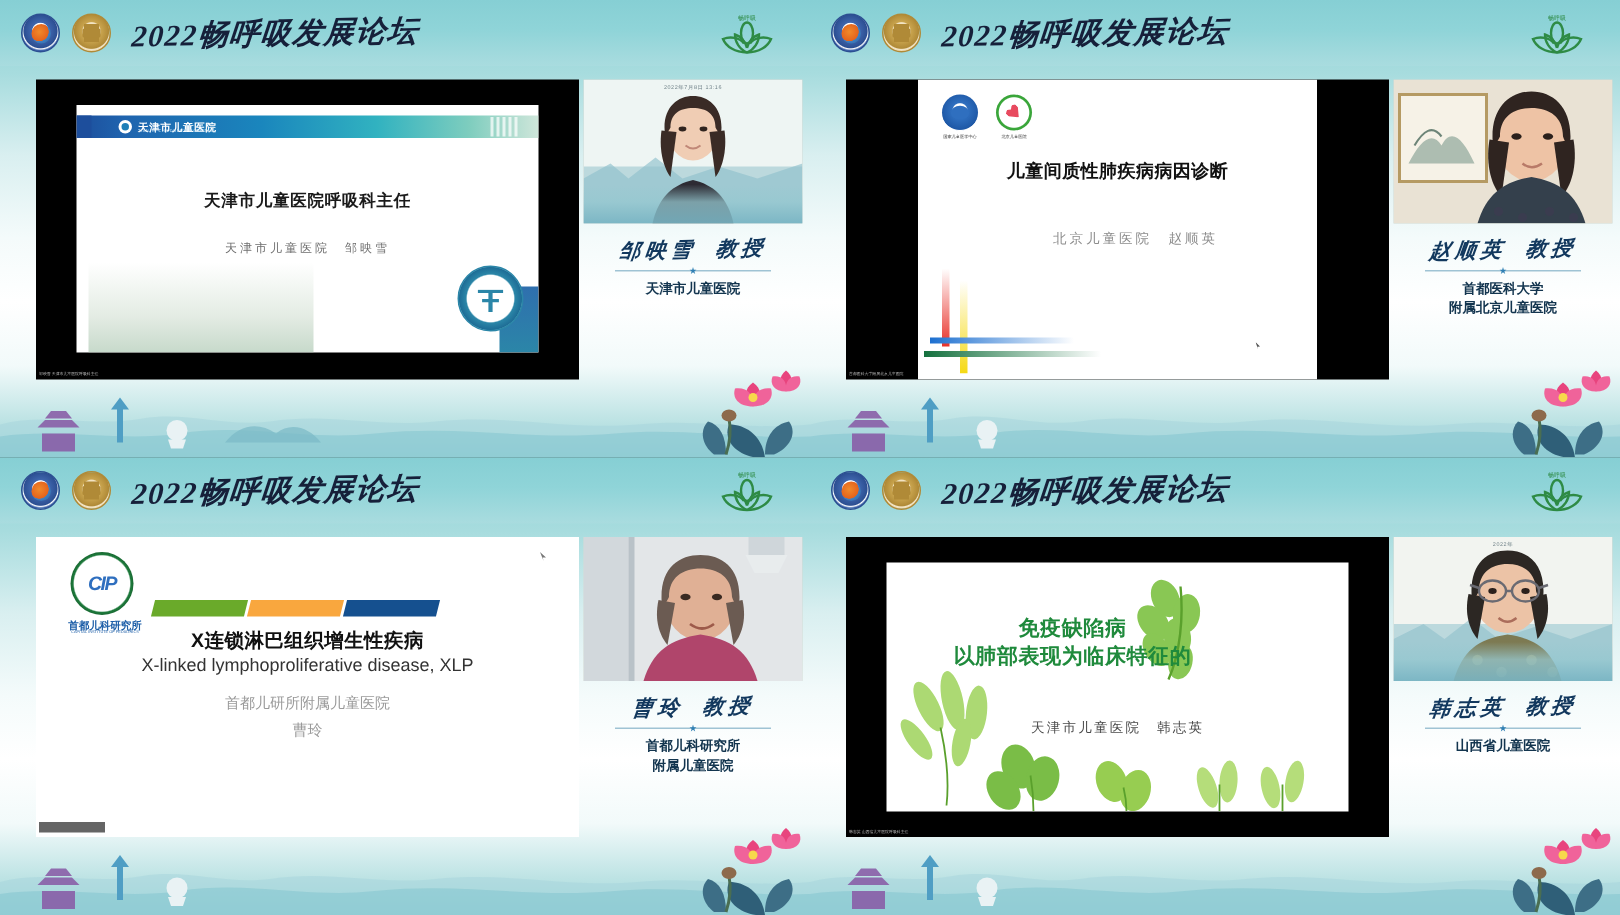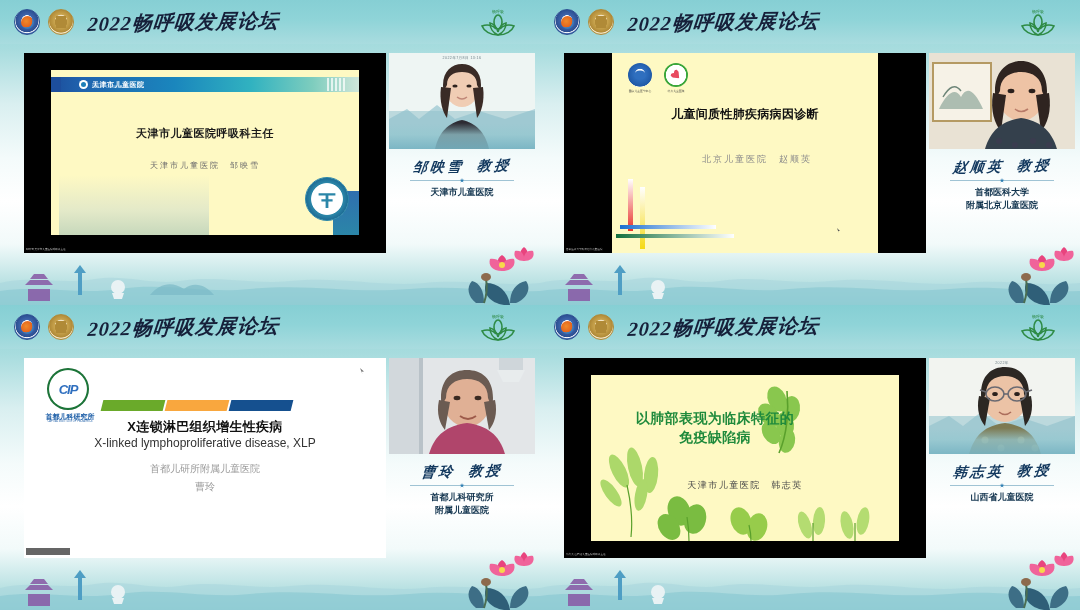--- a/index.html
+++ b/index.html
@@ -58,21 +58,21 @@
   }
   .hdr-lotus {
     position: absolute; right: 18px; top: 5px; width: 48px; height: 34px;
   }
   
   .slide-box {
     position: absolute; left: 24px; top: 53px;
     width: 362px; height: 200px; background: #000; overflow: hidden;
   }
   .slide-inner {
-    position: absolute; background: #fef9c3; overflow: hidden;
+    position: absolute; background: #ffffff; overflow: hidden;
   }
   
   .p1 .slide-inner { left: 27px; top: 17px; width: 308px; height: 165px; }
   .p1-banner {
     position: absolute; left: 0; top: 7px; width: 100%; height: 15px;
     background: linear-gradient(90deg,#1d4e9c 0%,#1f63ae 10%,#1a86bd 40%,#31b2c0 65%,#7ecdbe 85%,#cfe6da 100%);
     display: flex; align-items: center;
   }
   .p1-banner-strip { position:absolute; left:0; top:0; width:10px; height:100%; background:#1d4e9c;}
   .p1-banner-mark {
@@ -564,22 +564,22 @@
           </g>
           <g stroke="#5aa02c" stroke-width="1.2" fill="none">
             <path d="M36 110c4 18 6 34 4 52"></path>
               <path d="M96 142c2 12 2 18 2 24"></path>
             <path d="M158 150c2 8 2 12 2 16"></path>
               <path d="M222 148c0 10 0 14 0 18"></path>
             <path d="M264 148c0 10 0 14 0 18"></path>
           </g>
         </svg>
         <div class="p4-title">
+          <div>免疫缺陷病</div>
           <div>以肺部表现为临床特征的</div>
-          <div>免疫缺陷病</div>
         </div>
         <div class="p4-sub">天津市儿童医院　韩志英</div>
       </div>
       <div class="slide-tag">韩志英  山西省儿童医院呼吸科主任</div>
     </div>
 
     <div class="spk">
       <div class="spk-video">
         <svg width="146" height="96" viewBox="0 0 146 96">
           <rect width="146" height="96" fill="#f2f4f0"></rect>

